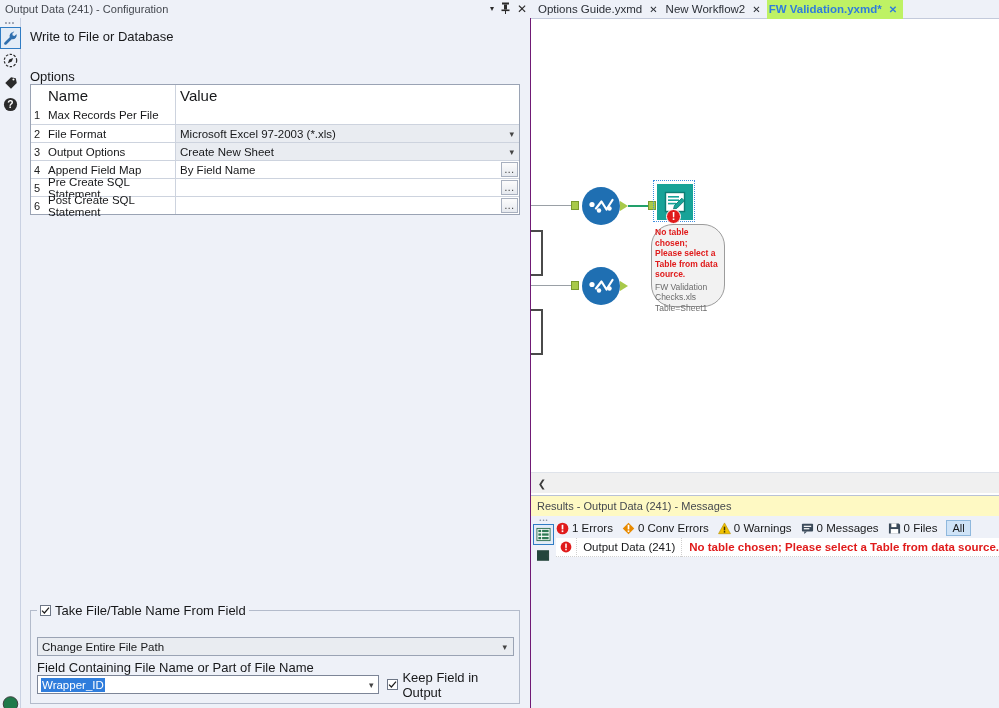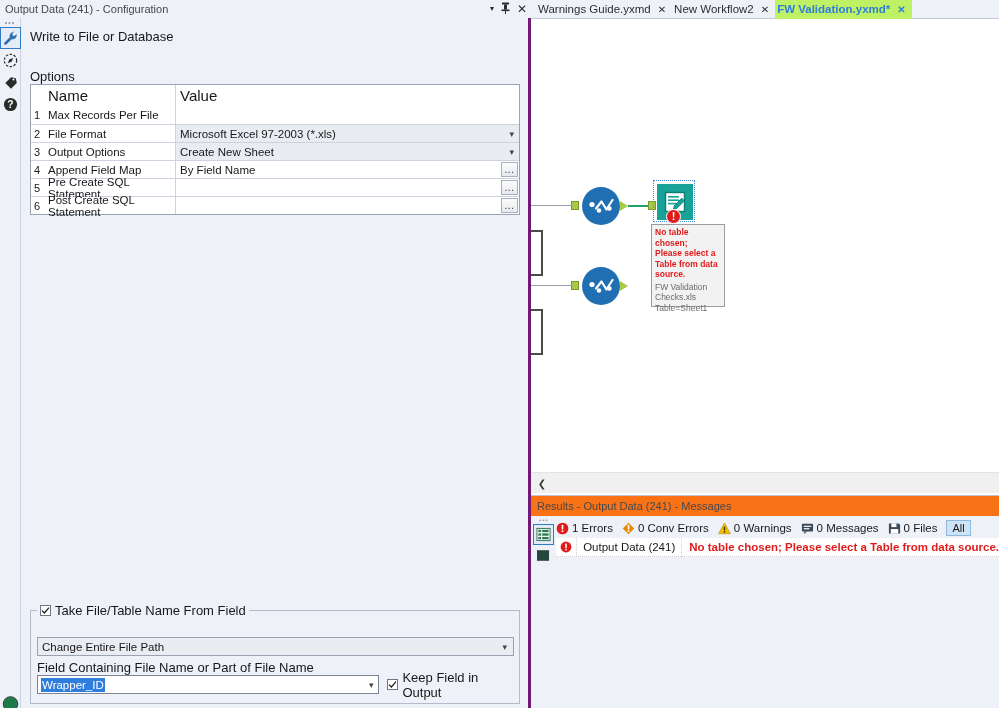--- a/index.html
+++ b/index.html
@@ -11,21 +11,21 @@
     font-size: 11px;
     color: #1a1a1a;
     background: #ffffff;
   }
   #app { position: relative; width: 999px; height: 708px; }
 
   
   #config-panel {
     position: absolute; left: 0; top: 0; width: 531px; height: 708px;
     background: #eef1f8;
-    border-right: 3px solid #701a75;
+    border-right: 1px solid #701a75;
     padding-left: 36px;
   }
   .cfg-titlebar {
     position: absolute; left: 0; top: 0; width: 531px; height: 18px;
     background: #eef1f8;
     display: flex; align-items: center;
   }
   .cfg-title {
     font-size: 11px; color: #44484f; padding-left: 5px;
     white-space: nowrap;
@@ -194,21 +194,21 @@
     display: flex; align-items: center;
   }
   #scroll-left-btn {
     width: 22px; height: 21px; display: flex; align-items: center;
     justify-content: center; font-size: 10px; color: #3a3a3a;
   }
 
   
   #results {
     position: absolute; left: 0; top: 495px; width: 468px; height: 213px;
-    background: #f97316; border-top: 1px solid #b9c2d6;
+    background: #fef9c3; border-top: 1px solid #b9c2d6;
   }
   #results-title {
     height: 20px; display: flex; align-items: center; padding-left: 6px;
     font-size: 11px; color: #44484f;
   }
   #results-inner {
     position: absolute; left: 0; top: 20px; right: 0; bottom: 0;
     background: #eef1f8;
   }
   #results-rail {
@@ -444,21 +444,21 @@
         </div>
       </div>
 
     </div>
   </div>
 
   <div id="right">
 
     <div id="tabbar">
       <div class="tab">
-        <span>Warnings Guide.yxmd</span>
+        <span>Options Guide.yxmd</span>
         <span class="tab-x">✕</span>
       </div>
       <div class="tab">
         <span>New Workflow2</span>
         <span class="tab-x">✕</span>
       </div>
       <div class="tab active">
         <span>FW Validation.yxmd*</span>
         <span class="tab-x">✕</span>
       </div>
@@ -501,21 +501,21 @@
             <rect x="2.5" y="2.5" width="19" height="19" fill="#ffffff" stroke="#0d7d74" stroke-width="1.4"></rect>
             <rect x="5" y="6" width="11" height="1.6" fill="#17a398"></rect>
             <rect x="5" y="9.4" width="11" height="1.6" fill="#17a398"></rect>
             <rect x="5" y="12.8" width="8" height="1.6" fill="#17a398"></rect>
             <path d="M18.8 8.2 11.4 15.6 10.6 19 14 18.2 21.4 10.8z" fill="#17a398" stroke="#0d7d74" stroke-width="0.9"></path>
           </svg>
         </div>
         <div style="position:absolute; left:12px; top:28px; width:15px; height:15px; border-radius:50%; background:#e01b1b; border:1.2px solid #ffffff; display:flex; align-items:center; justify-content:center; color:#fff; font-weight:bold; font-size:11px; line-height:1;">!</div>
       </div>
 
-      <div id="annotation" style="left:120px; top:205px;">
+      <div id="annotation" style="left:120px; top:205px;border-radius:22px;">
         <div class="ann-err">No table chosen;</div>
         <div class="ann-err">Please select a</div>
         <div class="ann-err">Table from data</div>
         <div class="ann-err">source.</div>
         <div class="ann-sub">FW Validation</div>
         <div class="ann-sub" style="margin-top:0">Checks.xls</div>
         <div class="ann-sub" style="margin-top:0">Table=Sheet1</div>
       </div>
     </div>
 

